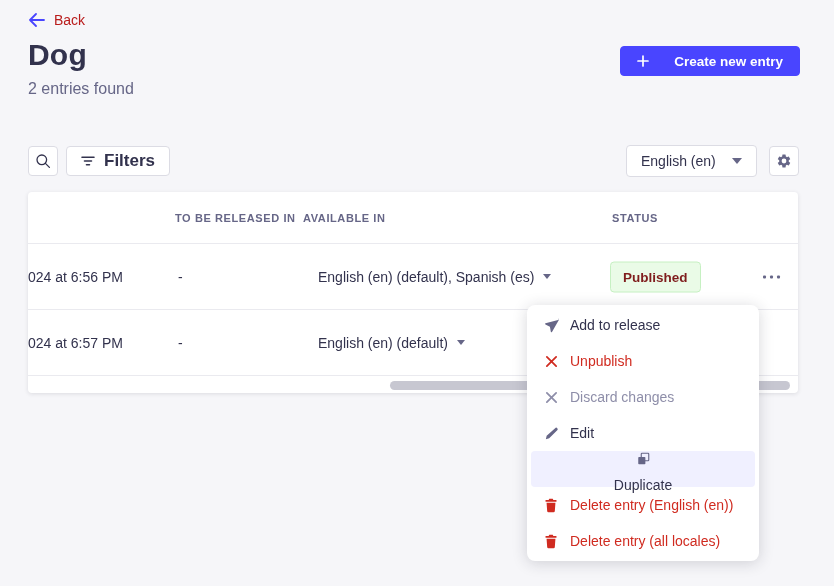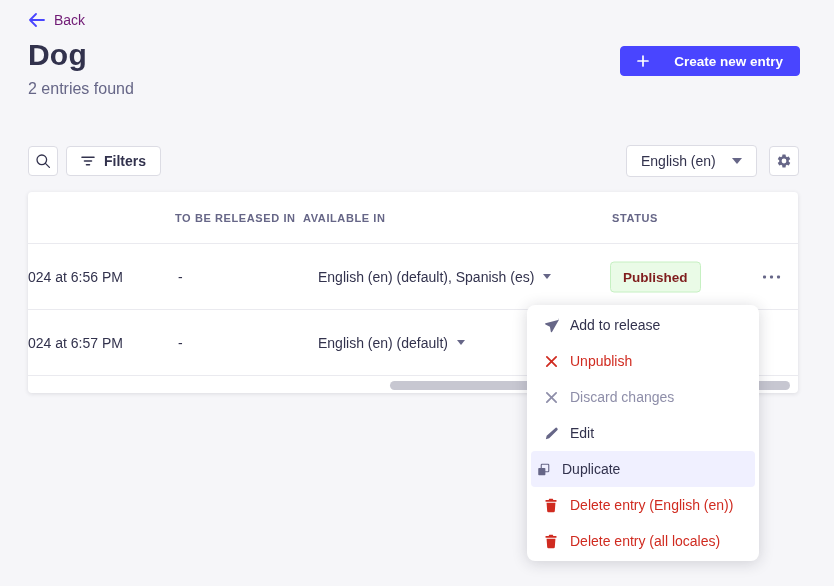--- a/index.html
+++ b/index.html
@@ -5,34 +5,34 @@
   * { margin:0; padding:0; box-sizing:border-box; }
   html,body { width:834px; height:586px; }
   body {
     font-family:"Liberation Sans","DejaVu Sans",sans-serif;
     background:#f6f6f9; color:#32324d; overflow:hidden;
   }
   .page { position:relative; width:834px; height:586px; background:#f6f6f9; }
 
   
   .back-row { position:absolute; top:12px; left:28px; display:flex; align-items:center; gap:9px;
-    color:#701a75; font-size:14px; font-weight:500; cursor:pointer; }
+    color:#b91c1c; font-size:14px; font-weight:500; cursor:pointer; }
   .page-title { position:absolute; top:38px; left:28px; font-size:30px; font-weight:700; color:#32324d; letter-spacing:.2px; }
   .page-subtitle { position:absolute; top:80px; left:28px; font-size:16px; color:#666687; }
   .create-btn { position:absolute; top:46px; right:34px; height:30px; display:flex; align-items:center; gap:25px;
     background:#4945ff; border:1px solid #4945ff; border-radius:4px; color:#fff; font-size:13.5px; font-weight:600;
     padding:0 16px; cursor:pointer; }
 
   
   .icon-btn { position:absolute; top:146px; width:30px; height:30px; background:#fff; border:1px solid #dcdce4;
     border-radius:4px; display:flex; align-items:center; justify-content:center; cursor:pointer; }
   .search-btn { left:28px; }
   .gear-btn { left:none; right:35px; }
   .filters-btn { position:absolute; top:146px; left:66px; height:30px; display:flex; align-items:center; gap:9px;
-    background:#fff; border:1px solid #dcdce4; border-radius:4px; padding:0 14px; font-size:14px; font-weight:600;
+    background:#fff; border:1px solid #dcdce4; border-radius:4px; padding:0 14px; font-size:17px; font-weight:600;
     color:#32324d; cursor:pointer; }
   .locale-select { position:absolute; top:145px; right:77px; height:32px; width:131px; display:flex; align-items:center;
     justify-content:space-between; background:#fff; border:1px solid #dcdce4; border-radius:4px; padding:0 14px;
     font-size:14px; color:#32324d; cursor:pointer; }
   .caret-down { width:0; height:0; border-left:5px solid transparent; border-right:5px solid transparent;
     border-top:6px solid #666687; }
   .caret-small { width:0; height:0; border-left:4.5px solid transparent; border-right:4.5px solid transparent;
     border-top:5px solid #666687; display:inline-block; }
 
   
@@ -54,21 +54,21 @@
   .scroll-track { position:absolute; left:0; right:0; bottom:3px; height:9px; }
   .scroll-thumb { position:absolute; left:362px; width:400px; height:9px; background:#c7c7d1; border-radius:5px; cursor:grab; }
 
   
   .ctx-menu { position:absolute; left:527px; top:305px; width:232px; background:#fff; border-radius:8px;
     box-shadow:0 2px 15px rgba(33,33,52,.18); padding:2px 0; z-index:10; }
   .ctx-item { height:36px; display:flex; align-items:center; gap:11px; padding:0 16px; font-size:14px;
     color:#32324d; cursor:pointer; white-space:nowrap; }
   .ctx-item.danger { color:#d02b20; }
   .ctx-item.disabled { color:#8e8ea9; cursor:default; }
-  .ctx-item.highlighted { margin:0 4px; padding:0 4px; background:#f0f0ff; border-radius:4px; }
+  .ctx-item.highlighted { margin:0 4px; padding:0 12px; background:#f0f0ff; border-radius:4px;flex-direction:column; }
   .ctx-item .ic { width:16px; display:flex; justify-content:center; flex:none; }
 
   svg { display:block; }
 </style>
 </head>
 <body>
 
 <div class="page">
 
   <div class="back-row">

